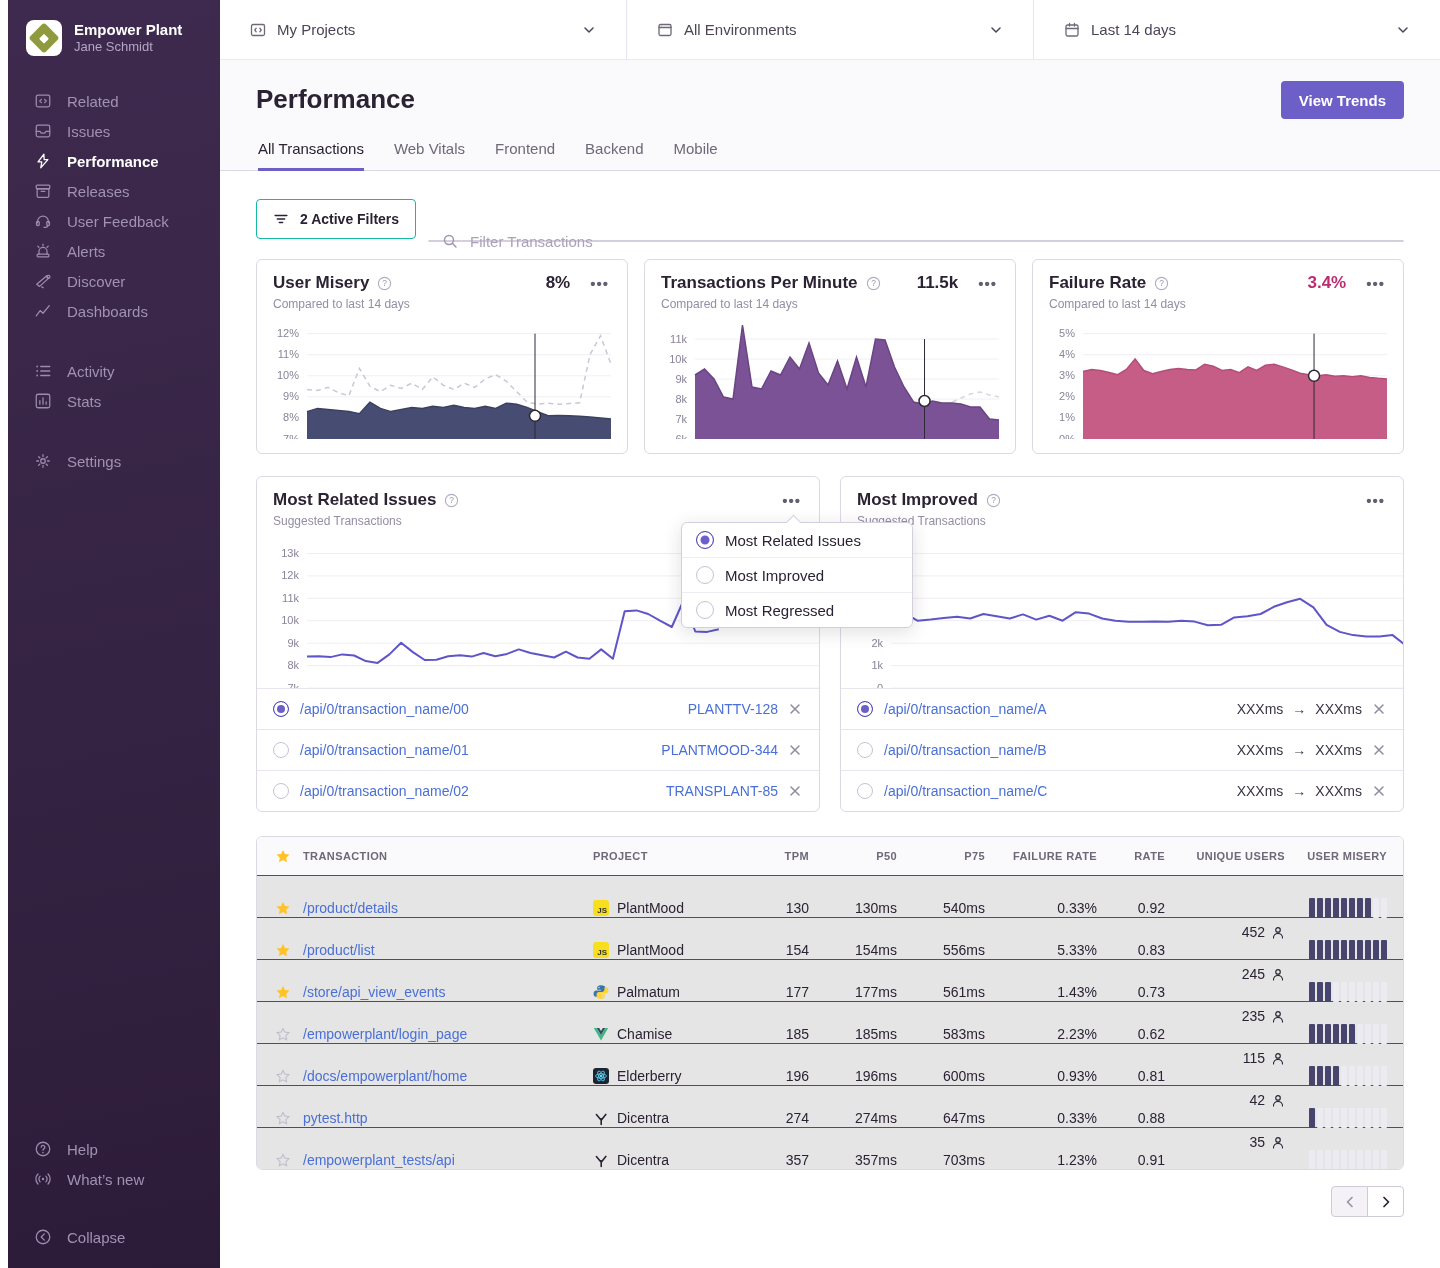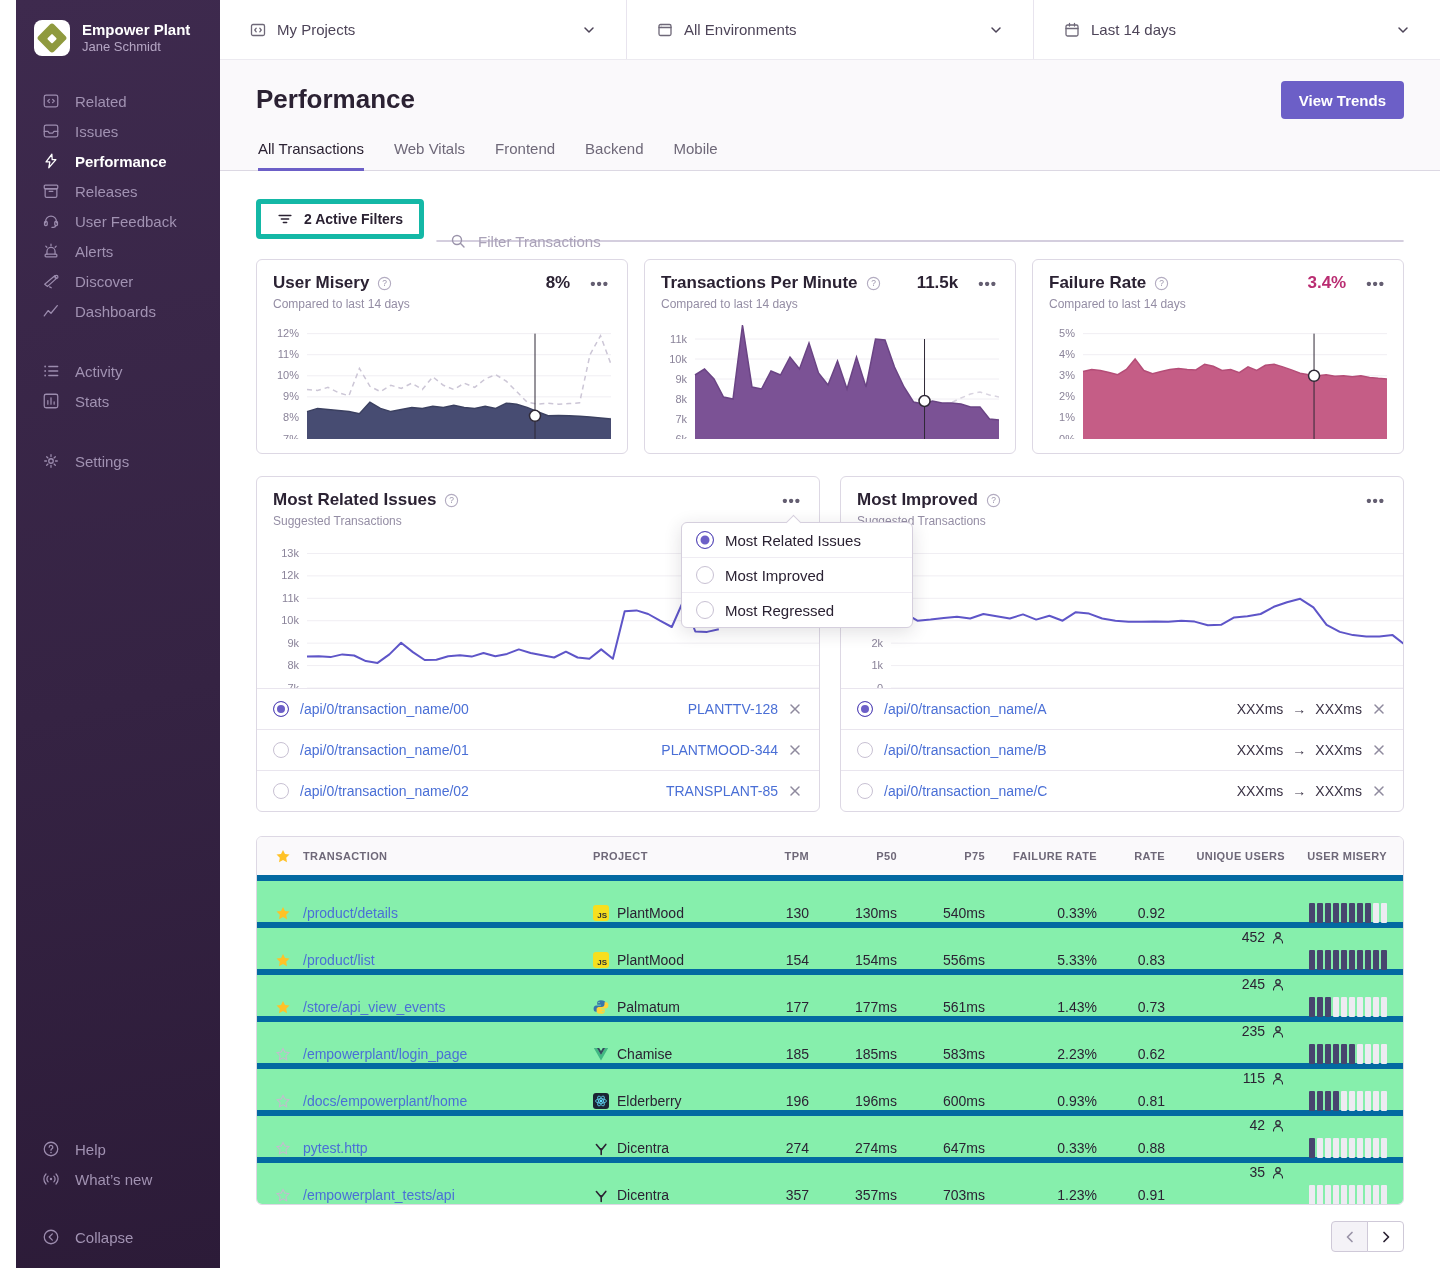--- a/index.html
+++ b/index.html
@@ -1,20 +1,20 @@
 <!DOCTYPE html>
 <html><head>
 <meta charset="utf-8">
 <style>
   html,body{margin:0;padding:0;}
   body{width:1440px;height:1268px;position:relative;overflow:hidden;background:#fff;
        font-family:"Liberation Sans",sans-serif;color:#2b2233;}
   svg{display:block}
   
-  .sidebar{position:absolute;left:16px;top:0;bottom:0;width:220px;
+  .sidebar{position:absolute;left:8px;top:0;bottom:0;width:220px;
            background:linear-gradient(168deg,#3e2a4e 0%,#352343 55%,#2c1b38 100%);
            display:flex;flex-direction:column;box-sizing:border-box;}
   .org{display:flex;align-items:center;gap:12px;padding:20px 16px 14px 18px;}
   .org-logo{width:36px;height:36px;background:#fff;border-radius:8px;flex:none;
             display:flex;align-items:center;justify-content:center;}
   .org-diamond{width:22px;height:22px;background:#8f9a3e;transform:rotate(45deg);border-radius:3px;
                display:flex;align-items:center;justify-content:center;}
   .org-spark{width:7px;height:7px;background:#fff;border-radius:1px;}
   .org-names{line-height:1.25;}
   .org-name{font-size:15px;font-weight:700;color:#fff;}
@@ -43,21 +43,21 @@
        color:#fff;font-size:15px;font-weight:700;border:none;border-radius:4px;
        font-family:"Liberation Sans",sans-serif;cursor:pointer;}
   .tabs{position:absolute;left:38px;bottom:-1px;display:flex;gap:30px;}
   .tab{padding-bottom:11px;font-size:15px;color:#6e6878;border-bottom:3px solid transparent;cursor:pointer;}
   .tab.active{color:#2b2233;border-bottom-color:#6c5fc7;}
   
   .content{position:absolute;left:220px;top:171px;right:0;bottom:0;background:#fff;
            padding:28px 36px;box-sizing:border-box;}
   .filter-row{display:flex;gap:12px;height:40px;}
   .btn-filter{display:flex;align-items:center;gap:11px;padding:0 16px;background:#fff;
-              border:5px solid #14b8a6;border-radius:4px;font-size:14px;font-weight:700;
+              border:1px solid #14b8a6;border-radius:4px;font-size:14px;font-weight:700;
               color:#2b2233;font-family:"Liberation Sans",sans-serif;cursor:pointer;}
   .search{flex:1;display:flex;align-items:center;gap:10px;border:1px solid #d4cede;
           border-radius:4px;background:#fff;padding:0 13px;margin-top:41px;}
   .search input{border:none;outline:none;flex:1;font-size:15px;color:#2b2233;
                 font-family:"Liberation Sans",sans-serif;background:transparent;}
   .search input::placeholder{color:#aaa2b8;}
   
   .cards3{display:grid;grid-template-columns:repeat(3,1fr);gap:16px;margin-top:20px;}
   .card{border:1px solid #ddd8e4;border-radius:6px;background:#fff;padding:13px 16px 14px;}
   .card-head{display:flex;align-items:center;gap:8px;}
@@ -87,21 +87,21 @@
                 border-left:1px solid #d5cfdd;border-top:1px solid #d5cfdd;transform:rotate(45deg);}
   .menu-item{display:flex;align-items:center;gap:11px;height:34px;padding:0 14px;font-size:15px;
              color:#2b2233;border-top:1px solid #efecf3;cursor:pointer;}
   .menu-item:first-child{border-top:none;}
   
   .table{margin-top:24px;border:1px solid #ddd8e4;border-radius:6px;overflow:hidden;}
   .tgrid{display:grid;grid-template-columns:46px 1fr 152px 64px 88px 88px 112px 68px 120px 118px;
          align-items:center;}
   .thead{height:38px;background:#faf9fb;font-size:11px;font-weight:700;color:#6e6878;
          letter-spacing:.4px;}
-  .trow2{height:41px;border-top:6px solid #0369a1;font-size:14px;background:#86efac;}
+  .trow2{height:41px;border-top:1px solid #0369a1;font-size:14px;background:#e5e5e5;}
   .c-r{text-align:right;}
   .c-star{padding-left:18px;line-height:0;}
   .c-proj{display:flex;align-items:center;gap:8px;}
   .c-users{display:flex;align-items:center;justify-content:flex-end;gap:6px;margin-top:48px;}
   .c-misery{display:flex;justify-content:flex-end;gap:2px;padding-right:16px;}
   .c-pad-r{padding-right:16px;}
   .mbar{width:6px;height:20px;border-radius:1px;background:#edebf2;}
   .mbar.f{background:#47456e;}
   .pi-js{width:16px;height:16px;background:#f7df1e;border-radius:3px;color:#323330;
          font-size:8px;font-weight:700;display:inline-flex;align-items:flex-end;

